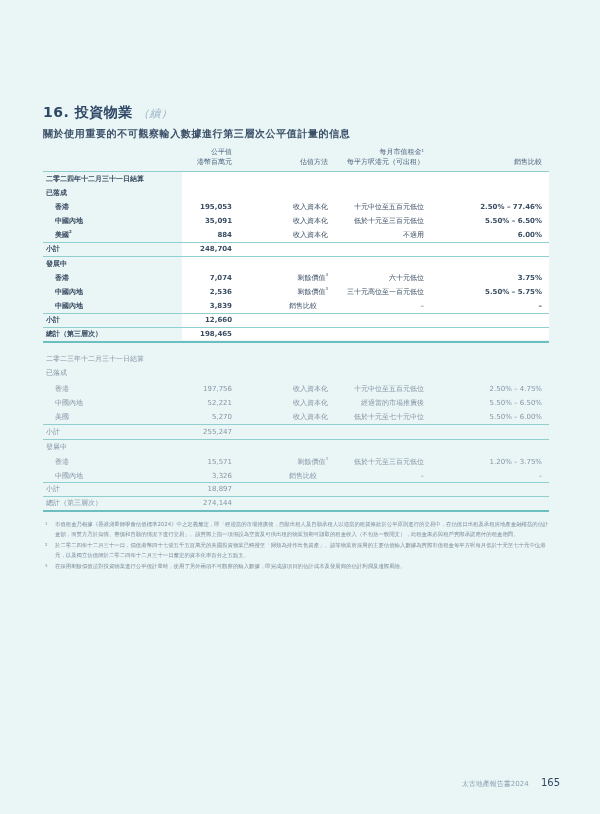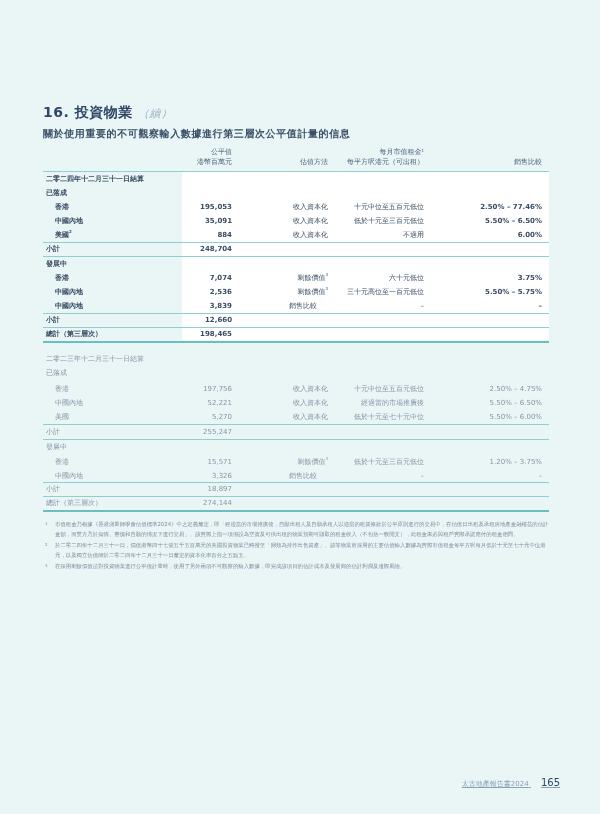--- a/index.html
+++ b/index.html
@@ -41,21 +41,21 @@
   .cur .v2, .cur .v3 { font-weight: normal; }
   .prev { color: #8695a6; }
   .line { position: absolute; left: 0; width: 506px; height: 1px; background: #8fcfd0; }
   .line.thick { height: 2px; background: #6bbfc1; }
   sup { font-size: 4px; vertical-align: top; line-height: 8px; }
 
   .notes { position: absolute; left: 0; top: 520px; width: 506px; font-size: 5.4px; color: #7d8c9c; line-height: 9.6px; }
   .note { position: relative; padding-left: 12px; margin-bottom: 2px; }
   .note .num { position: absolute; left: 2px; top: -1px; font-size: 4px; }
 
-  .footer { position: absolute; right: 40px; top: 777px; font-size: 7px; color: #8aa0b3; text-decoration: underline; }
+  .footer { position: absolute; right: 40px; top: 777px; font-size: 7px; color: #8aa0b3; }
   .footer .pg { font-size: 10px; color: #2f4766; margin-left: 10px; }
 </style>
 </head>
 <body>
 
 <div class="page">
 
   <div class="title">
     <span>16. 投資物業</span>
     <span class="cont">（續）</span>

